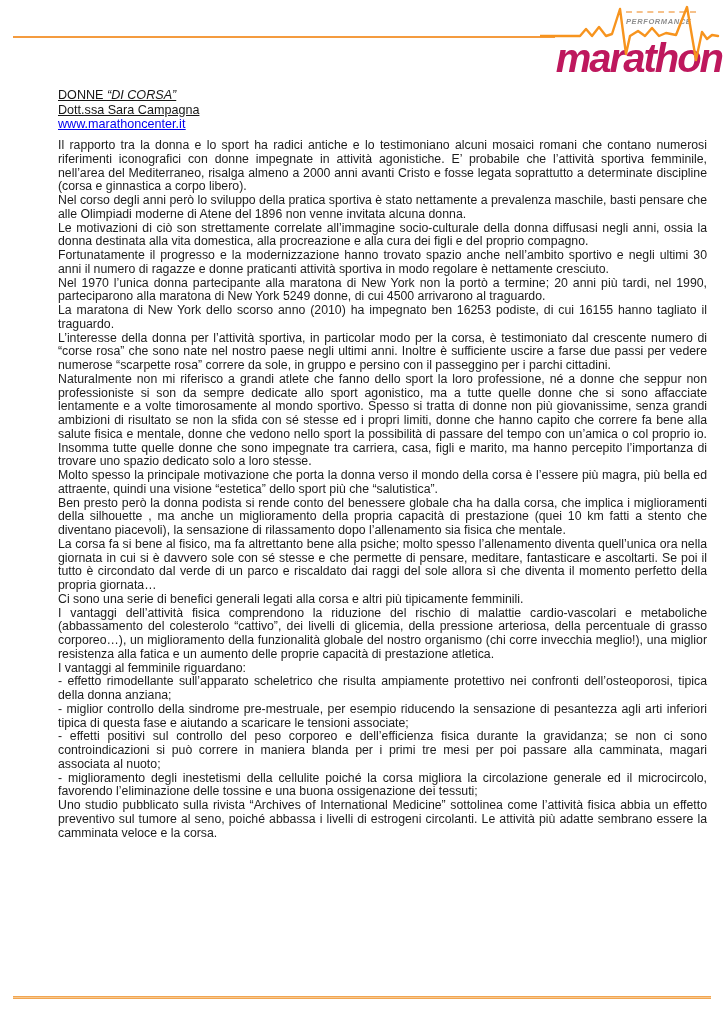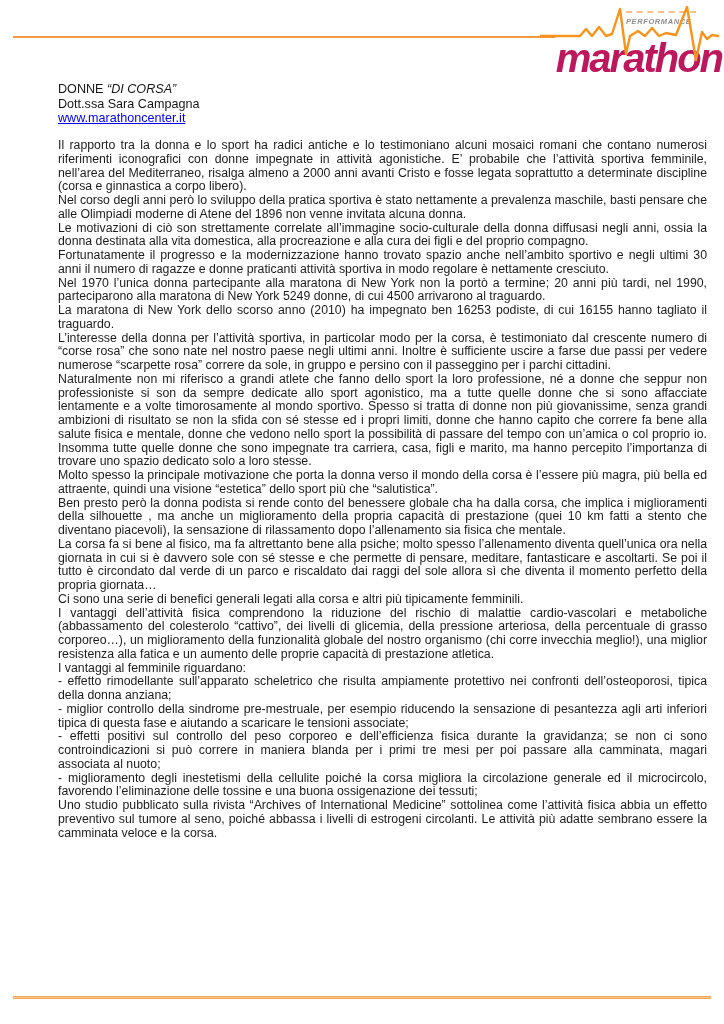--- a/index.html
+++ b/index.html
@@ -38,22 +38,22 @@
     letter-spacing:0.6px;color:#8f8f8f;white-space:nowrap;
   }
   .logo .tagline-dashes{
     position:absolute;left:86px;top:9px;width:70px;height:0;
     border-top:2px dashed #f6c18a;
   }
   .logo svg{position:absolute;left:0;top:0;}
 
   
   .title-block{
-    position:absolute;left:58px;top:82px;
-    font-size:12.6px;line-height:14.6px;color:#161616;
+    position:absolute;left:58px;top:88px;
+    font-size:12.6px;line-height:14.6px;color:#161616;text-decoration:underline;
   }
   .title-block .italic{font-style:italic;}
   .title-block a{
     color:var(--link,#0000EE);
     text-decoration:underline;
     cursor:pointer;
   }
 
   
   .doc-body{

